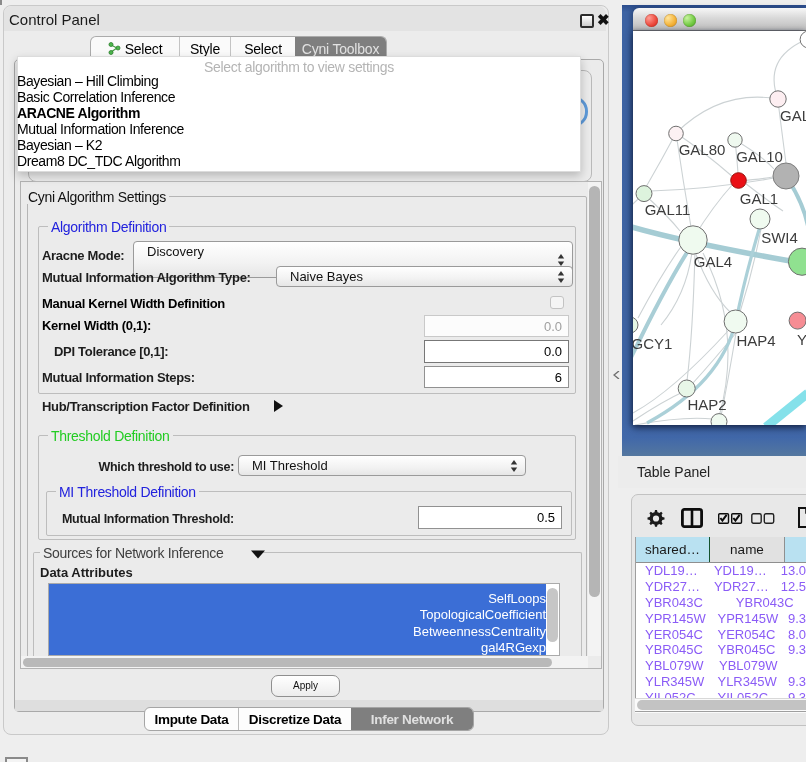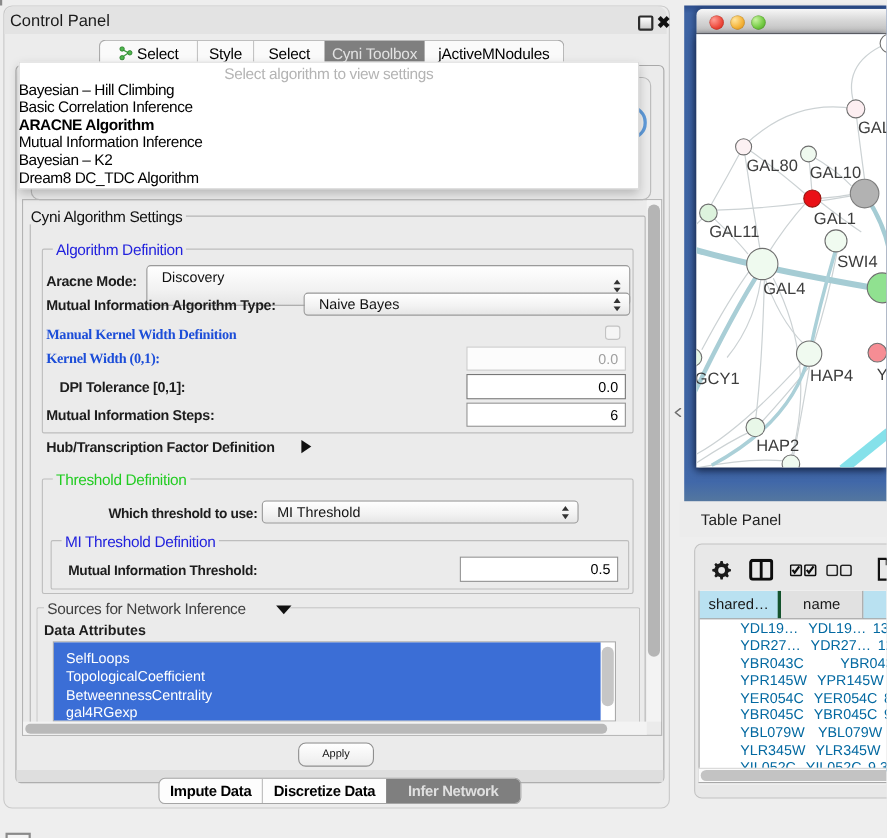--- a/index.html
+++ b/index.html
@@ -1,20 +1,20 @@
 <!DOCTYPE html>
 <html><head>
 <meta charset="utf-8">
 <style>
   html,body{margin:0;padding:0;}
   body{width:806px;height:762px;overflow:hidden;background:#eeeeee;font-family:"Liberation Sans",sans-serif;}
   #root{position:relative;width:806px;height:762px;overflow:hidden;}
   .abs{position:absolute;}
   .lbl{font-weight:bold;font-size:13px;color:#1d1d1d;letter-spacing:-0.3px;}
-  .lbl.dis{color:#1d4ed8;font-family:Liberation Serif, serif;}
+  .lbl.dis{color:#000000;}
   .fld{position:absolute;background:#fff;border:1px solid #919191;font-size:13px;text-align:right;padding:0 6px 0 0;box-sizing:border-box;line-height:21px;color:#000;}
   .combo{position:absolute;border:1px solid #9a9a9a;border-radius:4px;background:linear-gradient(#ffffff,#f2f2f2 60%,#e6e6e6);box-sizing:border-box;font-size:13px;color:#111;}
   .combo .ar{position:absolute;right:7px;top:50%;margin-top:-6px;width:8px;height:12px;}
   .grp{position:absolute;border:1px solid #bdbdbd;border-radius:2px;}
   .gtitle{position:absolute;background:#ebebeb;padding:0 3px;font-size:14px;line-height:14px;letter-spacing:-0.3px;}
 </style>
 </head>
 <body>
 <div id="root">
   <div class="abs" style="left:0;top:0;width:2px;height:5px;background:#8a8a8a;"></div>
@@ -38,21 +38,20 @@
         <line x1="3" y1="10" x2="9" y2="6" stroke="#3c9e3c" stroke-width="1.2"></line>
         <circle cx="3" cy="2.5" r="2" fill="#4db84d" stroke="#2e7d2e" stroke-width="0.8"></circle>
         <circle cx="3" cy="10.5" r="2" fill="#4db84d" stroke="#2e7d2e" stroke-width="0.8"></circle>
         <circle cx="10" cy="6" r="2" fill="#4db84d" stroke="#2e7d2e" stroke-width="0.8"></circle>
       </svg>
       <span>Select</span>
       </div>
     <div style="width:50px;display:flex;align-items:center;justify-content:center;border-right:1px solid #c4c4c4;">Style</div>
     <div style="width:64px;display:flex;align-items:center;justify-content:center;">Select</div>
     <div style="width:91px;display:flex;align-items:center;justify-content:center;background:#7f7f7f;color:#e3e3e3;">Cyni Toolbox</div>
-    <div style="width:126px;display:flex;align-items:center;justify-content:center;">jActiveMNodules</div>
   </div>
 
   <div class="abs" style="left:28px;top:70px;width:562px;height:110px;border:1px solid #b9b9b9;border-radius:8px;"></div>
   <div class="abs" style="left:134px;top:96px;width:454px;height:31px;border:3px solid #5e9ad9;border-radius:15px;background:#ededed;box-sizing:border-box;"></div>
 
   <div class="grp" style="left:27px;top:196px;width:558px;height:462px;border-color:#b5b5b5;"></div>
   <div class="gtitle" style="left:25px;top:190px;color:#111;">Cyni Algorithm Settings</div>
 
   <div class="grp" style="left:38px;top:226px;width:536px;height:166px;"></div>
   <div class="gtitle" style="left:48px;top:220px;color:#2222dd;">Algorithm Definition</div>
@@ -110,21 +109,21 @@
   <div class="fld" style="left:418px;top:506px;width:144px;height:23px;">0.5</div>
 
   <div class="grp" style="left:33px;top:552px;width:547px;height:106px;border-bottom:none;border-radius:2px 2px 0 0;"></div>
   <div class="gtitle" style="left:40px;top:546px;color:#404040;padding-right:32px;">Sources for Network Inference</div>
   <svg class="abs" style="left:250px;top:549px;" width="16" height="10" viewBox="0 0 16 10">
       <path d="M1 1.5 L15 1.5 L8 9.5 Z" fill="#111"></path>
     </svg>
   <div class="abs lbl" style="left:40px;top:565px;letter-spacing:0;">Data Attributes</div>
 
   <div class="abs" style="left:48px;top:583px;width:512px;height:73px;background:#ffffff;border:1px solid #aaa;box-sizing:border-box;"></div>
-  <div class="abs" style="left:49px;top:584px;width:497px;height:71px;background:#3b6ed6;color:#fff;font-size:13px;line-height:16.4px;padding:7px 0 0 11px;box-sizing:border-box;overflow:hidden;">SelfLoops<br>TopologicalCoefficient<br>BetweennessCentrality<br>gal4RGexp</div>
+  <div class="abs" style="left:49px;top:584px;width:497px;height:71px;background:#3b6ed6;color:#fff;font-size:13px;line-height:16.4px;padding:7px 0 0 11px;box-sizing:border-box;overflow:hidden;text-align:right;">SelfLoops<br>TopologicalCoefficient<br>BetweennessCentrality<br>gal4RGexp</div>
   <div class="abs" style="left:547px;top:588px;width:11px;height:54px;background:#c6c6c6;border-radius:6px;"></div>
 
   <div class="abs" style="left:588px;top:182px;width:13px;height:474px;background:#f3f3f3;"></div>
   <div class="abs" style="left:589px;top:186px;width:11px;height:411px;background:#b5b5b5;border-radius:6px;"></div>
   <div class="abs" style="left:21px;top:656px;width:567px;height:12px;background:#f3f3f3;"></div>
   <div class="abs" style="left:23px;top:658px;width:529px;height:9px;background:#b9b9b9;border-radius:5px;"></div>
 
   <div class="abs" style="left:271px;top:675px;width:67px;height:20px;border:1px solid #8f8f8f;border-radius:7px;background:linear-gradient(#ffffff,#ececec);text-align:center;font-size:10px;line-height:19px;color:#111;">Apply</div>
 
   <div class="abs" style="left:144px;top:707px;height:22px;display:flex;border:1px solid #a5a5a5;border-radius:6px;background:#fdfdfd;overflow:hidden;font-size:13.5px;font-weight:bold;letter-spacing:-0.3px;">
@@ -243,25 +242,25 @@
     <rect x="0.8" y="0.8" width="9.4" height="9.4" rx="1.6" fill="none" stroke="#222" stroke-width="1.4"></rect>
     <rect x="13.3" y="0.8" width="9.4" height="9.4" rx="1.6" fill="none" stroke="#222" stroke-width="1.4"></rect>
   </svg>
   <svg class="abs" style="left:797px;top:506px;" width="16" height="23" viewBox="0 0 16 23">
     <path d="M2,2 L9,2 L14,7 L14,21 L2,21 Z" fill="none" stroke="#111" stroke-width="2"></path>
     <path d="M9,2 L9,7 L14,7" fill="none" stroke="#111" stroke-width="1.6"></path>
   </svg>
 
   <div class="abs" style="left:635px;top:537px;width:171px;height:175px;background:#ffffff;border-left:1px solid #9e9e9e;box-sizing:border-box;overflow:hidden;">
     <div style="display:flex;height:26px;border-bottom:1px solid #8f8f8f;box-sizing:border-box;font-size:13.5px;color:#1a1a1a;">
-      <div style="width:74px;background:#b9e1f1;border-right:3px solid #14532d;display:flex;align-items:center;justify-content:center;box-sizing:border-box;">shared…</div>
+      <div style="width:74px;background:#b9e1f1;border-right:1px solid #14532d;display:flex;align-items:center;justify-content:center;box-sizing:border-box;">shared…</div>
       <div style="width:75px;background:#e1e1e1;border-right:1px solid #8f8f8f;display:flex;align-items:center;justify-content:center;box-sizing:border-box;">name</div>
       <div style="flex:1;background:#b9e1f1;"></div>
     </div>
-    <div style="font-size:13px;color:#0369a1;margin-left:28px;">
+    <div style="font-size:13px;color:#8b5cf6;">
       <div style="display:flex;height:15.8px;align-items:center;">
           <div style="width:74px;padding-left:9px;box-sizing:border-box;">YDL19…</div>
           <div style="width:75px;padding-left:9px;box-sizing:border-box;">YDL19…</div>
           <div style="padding-left:6px;">13.0</div>
         </div>
       <div style="display:flex;height:15.8px;align-items:center;">
           <div style="width:74px;padding-left:9px;box-sizing:border-box;">YDR27…</div>
           <div style="width:75px;padding-left:9px;box-sizing:border-box;">YDR27…</div>
           <div style="padding-left:6px;">12.5</div>
         </div>

